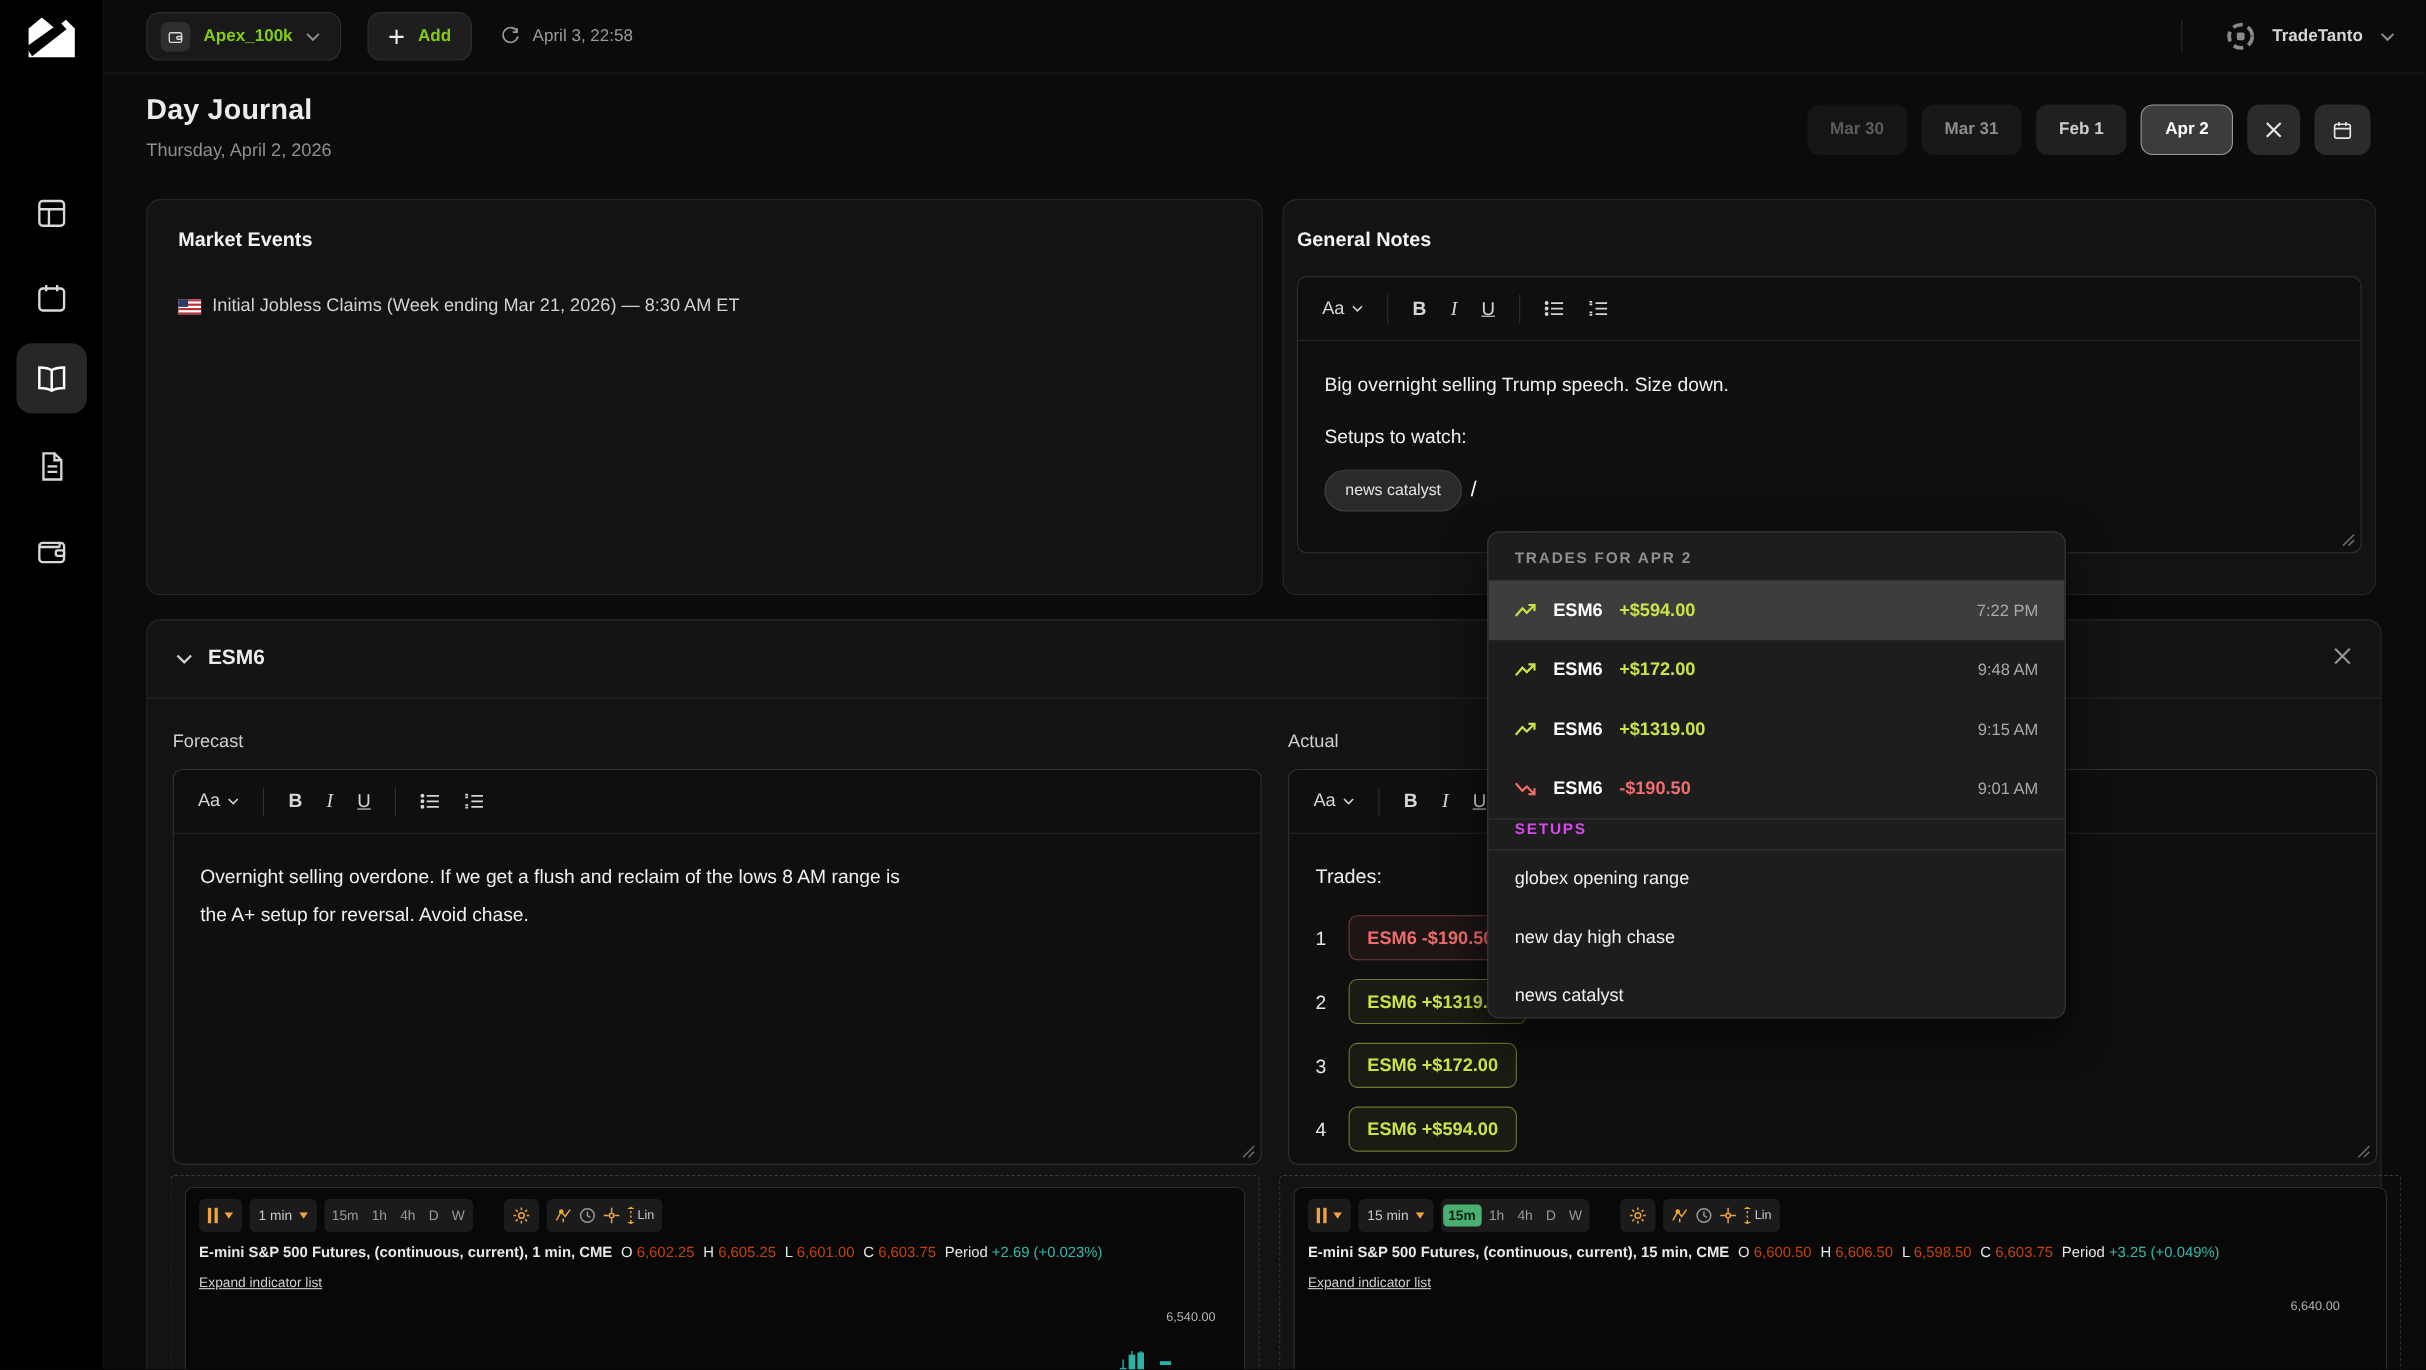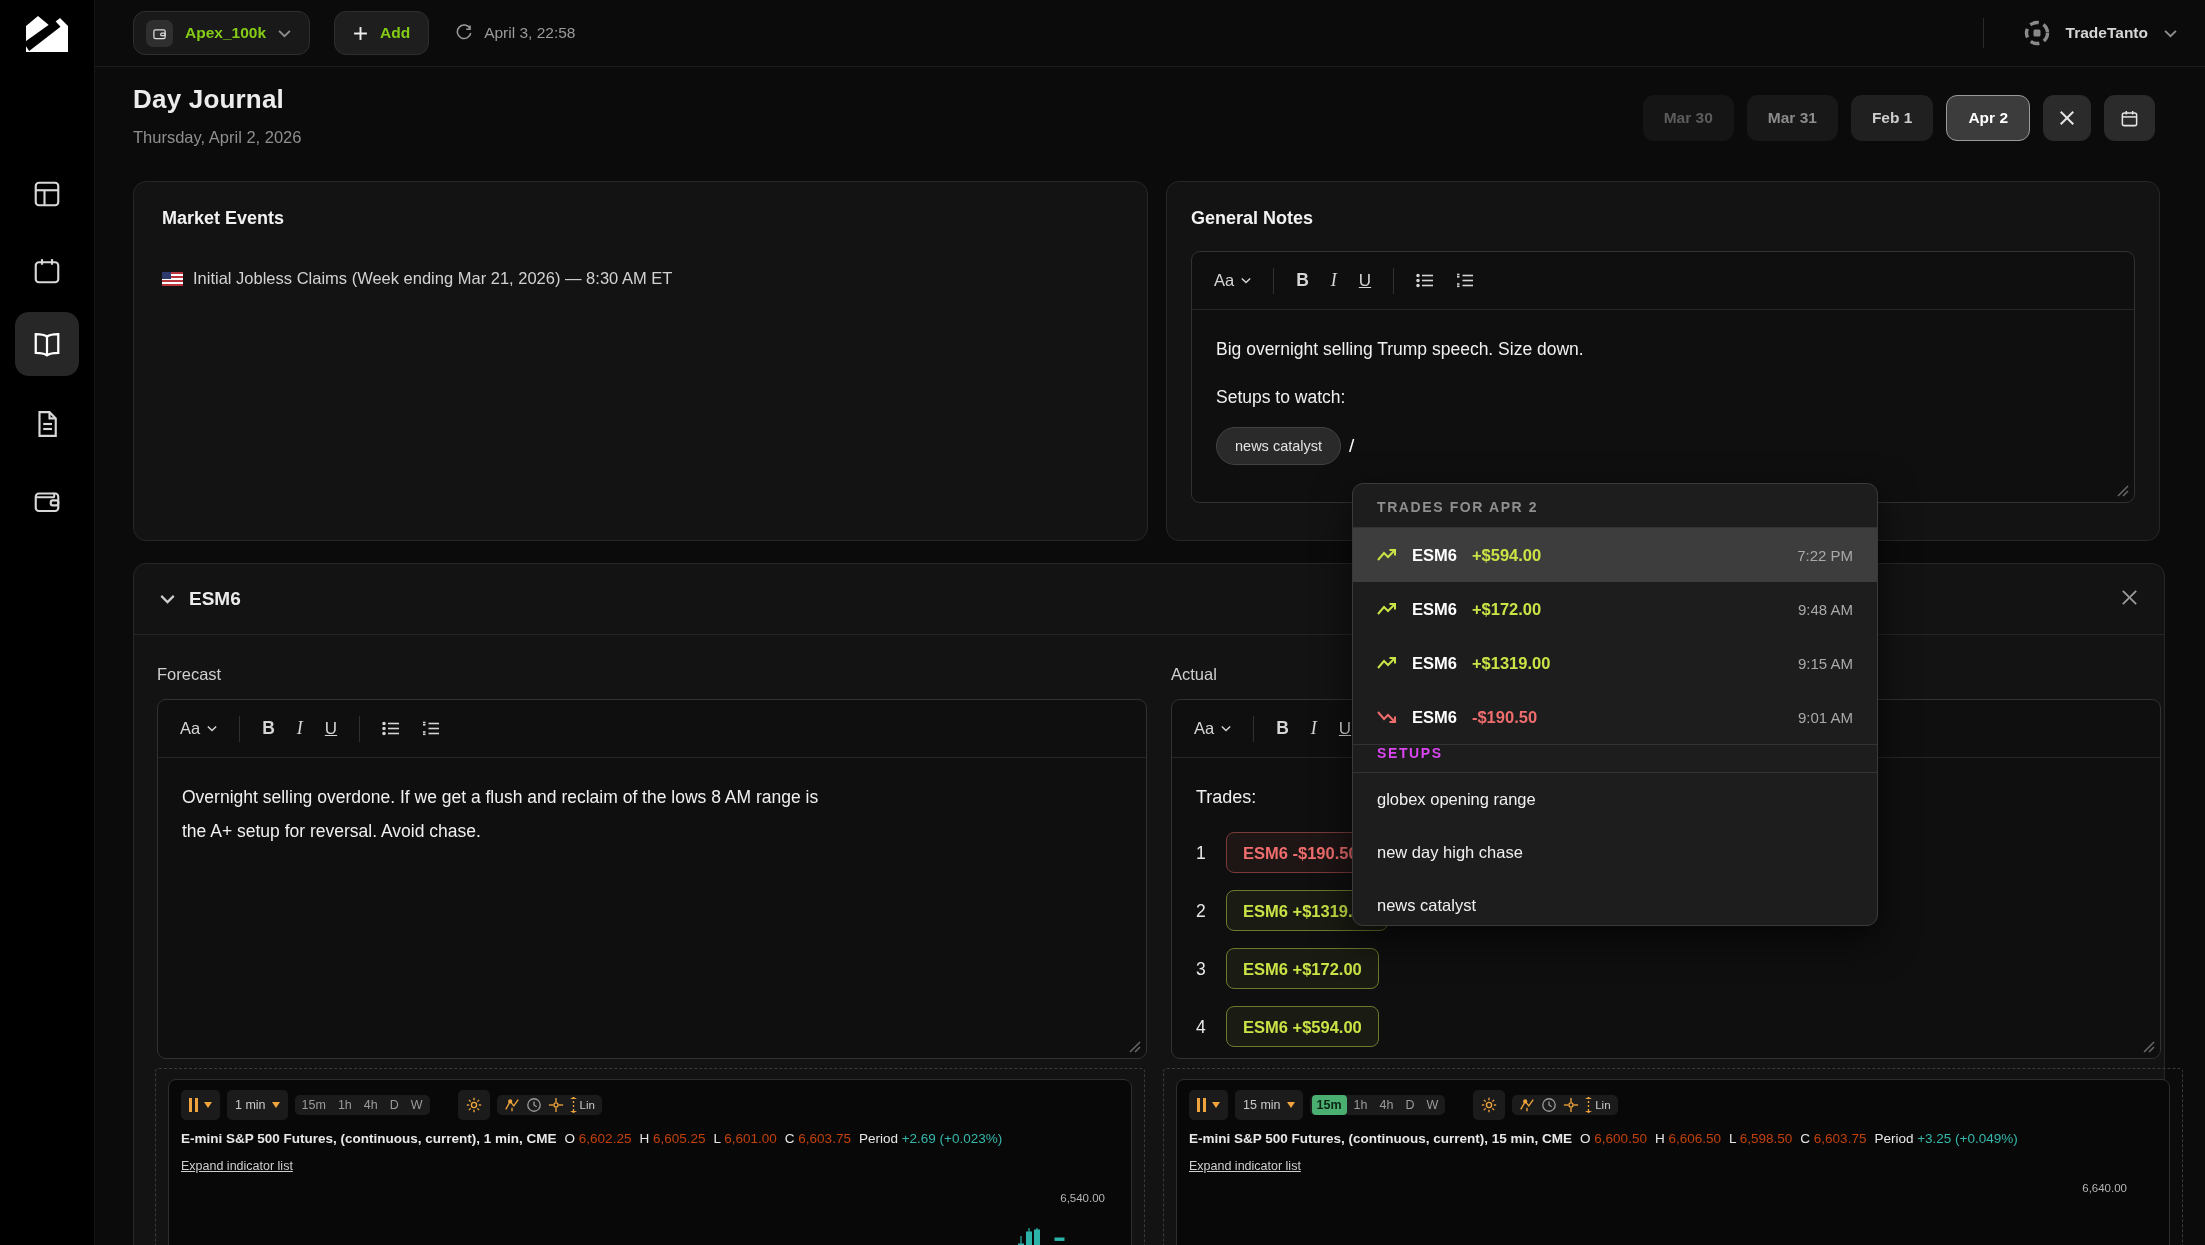--- a/index.html
+++ b/index.html
@@ -36,21 +36,21 @@
   .chip.active { background:#3c3c3c; color:#fff; border:1px solid #9a9a9a; }
   .chip.icon-chip { background:#2b2b2b; color:#e6e6e6; padding:0 16px; }
 
   
   .card { position:absolute; background:#131313; border:1px solid #272727; border-radius:13px; }
   .card-title { font-size:18px; font-weight:600; color:#f2f2f2; }
 
   #card-events { left:133px; top:181px; width:1015px; height:360px; padding:26px 28px; }
   .event-line { margin-top:40px; display:flex; align-items:center; gap:10px; font-size:16.5px; color:#d2d2d2; }
 
-  #card-notes { left:1166px; top:181px; width:994px; height:360px; padding:26px 24px; }
+  #card-notes { left:1166px; top:181px; width:994px; height:360px; padding:26px 12px; }
 
   
   .editor { position:relative; background:#0f0f0f; border:1px solid #313131; border-radius:9px; margin-top:22px; }
   .ed-toolbar { height:58px; display:flex; align-items:center; padding:0 22px; gap:22px; border-bottom:1px solid #262626; color:#cfcfcf; }
   .ed-sep { width:1px; height:26px; background:#303030; }
   .tool { font-size:16.5px; color:#d6d6d6; display:flex; align-items:center; gap:7px; }
   .tool.b { font-weight:700; font-size:17.5px; }
   .tool.i { font-style:italic; font-family:"Liberation Serif", serif; font-size:18px; }
   .tool.u { text-decoration:underline; font-size:17px; }
   .ed-body { padding:22px 24px; font-size:17.5px; line-height:34px; color:#f0f0f0; }
@@ -87,21 +87,21 @@
   .dd-sec { padding:0 24px 11px; font-size:14px; letter-spacing:1.6px; color:#d946ef; font-weight:600; border-top:1px solid #333; border-bottom:1px solid #333; }
   .dd-item { height:53px; display:flex; align-items:center; padding:0 24px; font-size:16.5px; color:#f0f0f0; }
 
   
   .chart-outer { position:absolute; top:1068px; height:182px; border:1.5px dashed #3a3a3a; border-radius:4px; }
   #chart-left { left:155px; width:990px; }
   #chart-right { left:1163px; width:1020px; }
   .chart-box { position:absolute; left:12px; top:10px; right:12px; height:300px; background:#080808; border:1px solid #2e2e2e; border-radius:8px; padding:10px 12px; }
   .cb-toolbar { display:flex; align-items:center; gap:7px; }
   .cbt-btn { height:30px; background:#1b1b1b; border-radius:5px; display:flex; align-items:center; gap:6px; padding:0 8px; color:#c9c9c9; font-size:12.5px; }
-  .cbt-group { display:flex; align-items:center; gap:2px; background:#1b1b1b; border-radius:5px; padding:0 2px; height:20px; }
+  .cbt-group { display:flex; align-items:center; gap:2px; background:#1b1b1b; border-radius:5px; padding:0 2px; height:30px; }
   .tf { font-size:12.5px; color:#9a9a9a; padding:0 5px; }
   .tf.on { background:#4caf72; color:#0b2413; border-radius:4px; padding:3px 5px; font-weight:600; }
   .candle-glyph { display:flex; gap:3px; }
   .candle-glyph i { display:block; width:3px; height:14px; background:#f0a43c; }
   .cb-title { margin-top:11px; font-size:13.5px; color:#e8e8e8; font-weight:700; display:flex; gap:8px; align-items:baseline; white-space:nowrap; }
   .ohlc { font-weight:400; color:#e8e8e8; }
   .ohlc b { font-weight:400; color:#c2410c; }
   .chg { font-weight:400; color:#35b8ab; }
   .expand-link { margin-top:13px; font-size:12.5px; color:#cfcfcf; text-decoration:underline; display:inline-block; }
   .price-tag { position:absolute; font-size:11.5px; color:#b5b5b5; }

